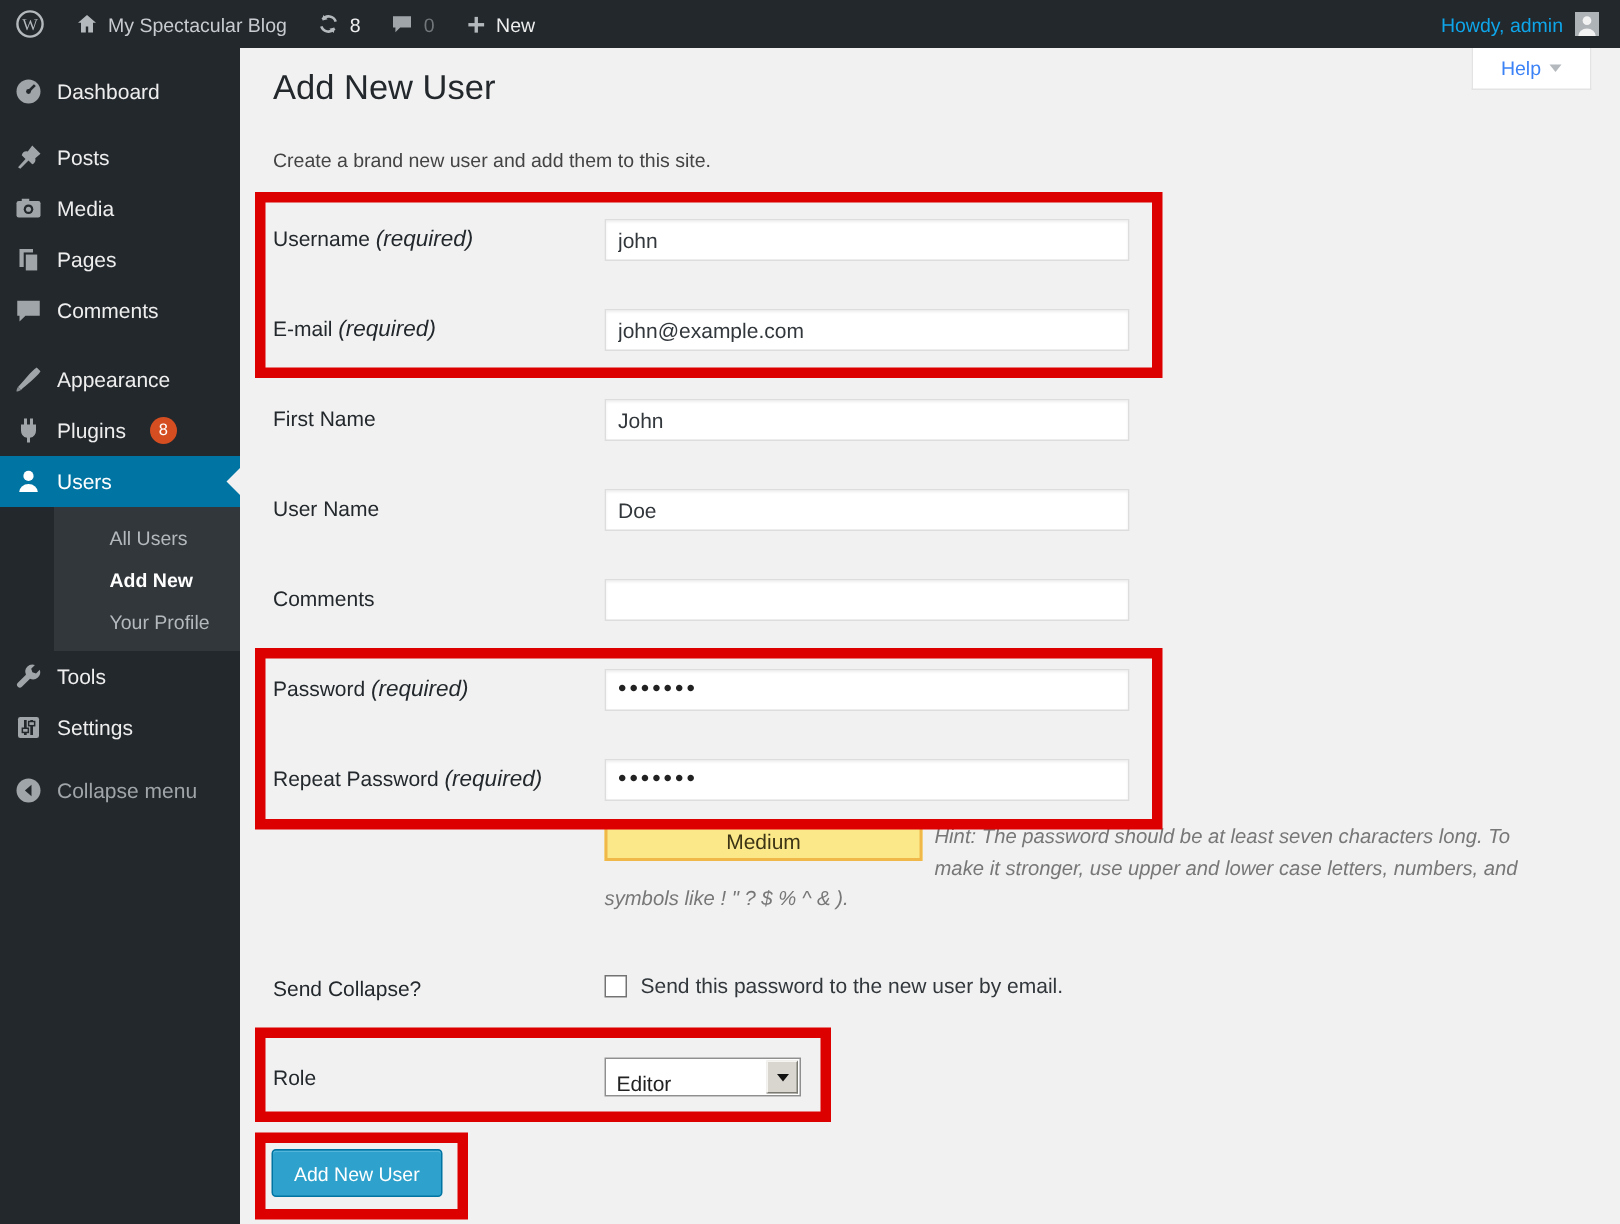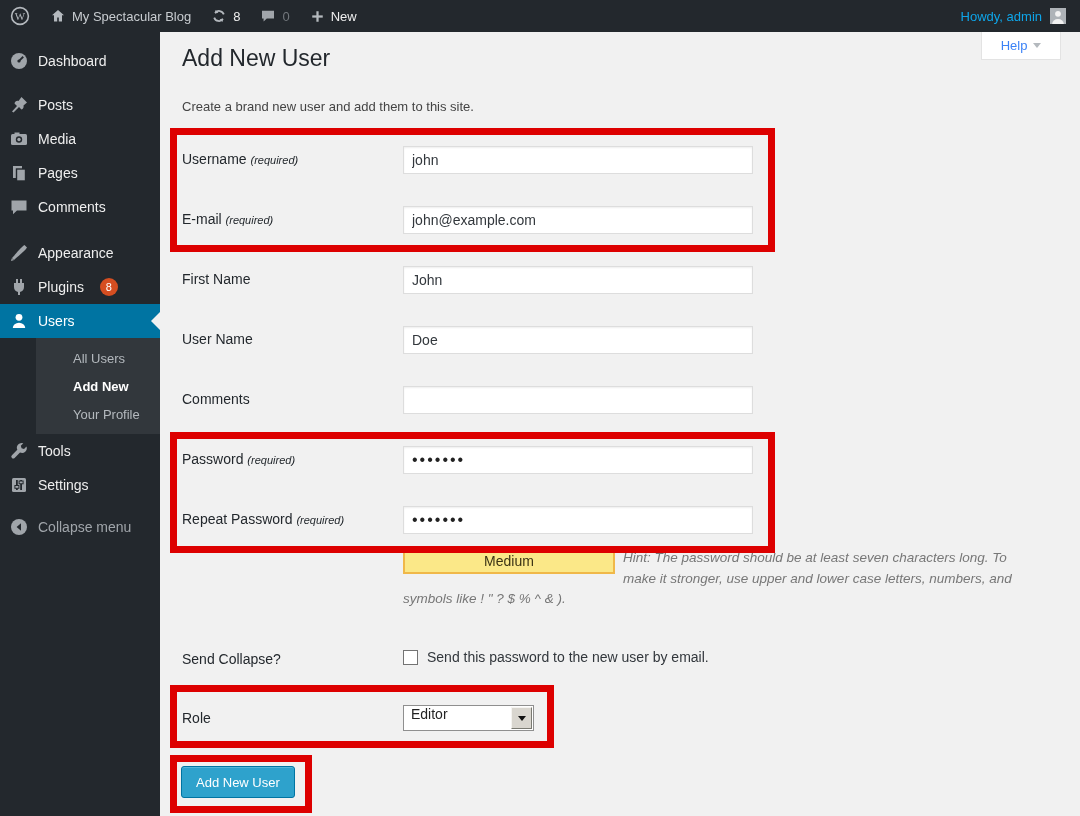--- a/index.html
+++ b/index.html
@@ -37,36 +37,36 @@
   
   .help-tab { position:absolute; left:981px; top:32px; width:80px; height:28px; background:#fff;
               border:1px solid #e3e3e3; border-top:none; display:flex; align-items:center; justify-content:center;
               gap:6px; color:#3b82f6; font-size:13px; cursor:pointer; }
   .help-caret { width:0; height:0; border-left:4px solid transparent; border-right:4px solid transparent; border-top:5px solid #b4b9be; }
 
   .page-title { position:absolute; left:182px; top:45px; font-size:23px; font-weight:400; color:#23282d; }
   .page-sub { position:absolute; left:182px; top:99px; font-size:13px; color:#444; }
 
   .flabel { position:absolute; left:182px; font-size:14px; color:#23282d; white-space:nowrap; }
-  .flabel .req { font-style:italic; font-size:11px; }
+  .flabel .req { font-style:italic; font-size:15px; }
   .tinput { position:absolute; left:403px; width:350px; height:28px; border:1px solid #ddd; background:#fff;
             box-shadow:inset 0 1px 2px rgba(0,0,0,.07); font-size:14px; color:#32373c; padding:0 8px;
             font-family:"Liberation Sans", sans-serif; outline:none; }
   .tinput.pw { font-size:16px; letter-spacing:2px; color:#222; }
 
   .strength-wrap { position:absolute; left:403px; top:548px; width:628px; font-size:13.5px; }
   .strength-meter { float:left; width:212px; height:26px; margin:0 8px 6px 0; background:#fbe888; border:2px solid #f0b849;
                     display:flex; align-items:center; justify-content:center; font-size:14px; color:#3c3415; }
   .pw-hint { font-style:italic; color:#777; line-height:20.5px; }
 
   .checkbox { position:absolute; left:403px; top:650px; width:15px; height:15px; background:#fff; border:1px solid #737373; cursor:pointer; }
   .cb-label { position:absolute; left:427px; top:649px; font-size:14px; color:#32373c; }
 
   .select-box { position:absolute; left:403px; top:705px; width:131px; height:26px; background:#fff;
-                border:1px solid #8f8f8f; display:flex; align-items:flex-start; font-size:14px; color:#222; cursor:pointer; }
+                border:1px solid #8f8f8f; display:flex; align-items:flex-end; font-size:14px; color:#222; cursor:pointer; }
   .select-value { padding-left:7px; flex:1; }
   .select-btn { width:21px; height:22px; margin:1px; background:#d9d6cf; border:1px solid;
                 border-color:#f5f4f1 #7a7a72 #7a7a72 #f5f4f1; display:flex; align-items:center; justify-content:center; }
   .select-caret { width:0; height:0; border-left:4px solid transparent; border-right:4px solid transparent; border-top:5px solid #111; }
 
   .submit-btn { position:absolute; left:181px; top:766px; height:32px; padding:0 14px; background:#2ea2cc;
                 border:1px solid #0074a2; border-radius:3px; color:#fff; font-size:13px; cursor:pointer;
                 box-shadow:inset 0 1px 0 rgba(120,200,230,.5); font-family:"Liberation Sans", sans-serif; }
 
   .annotation { position:absolute; border:7px solid #dd0000; pointer-events:none; z-index:40; }

